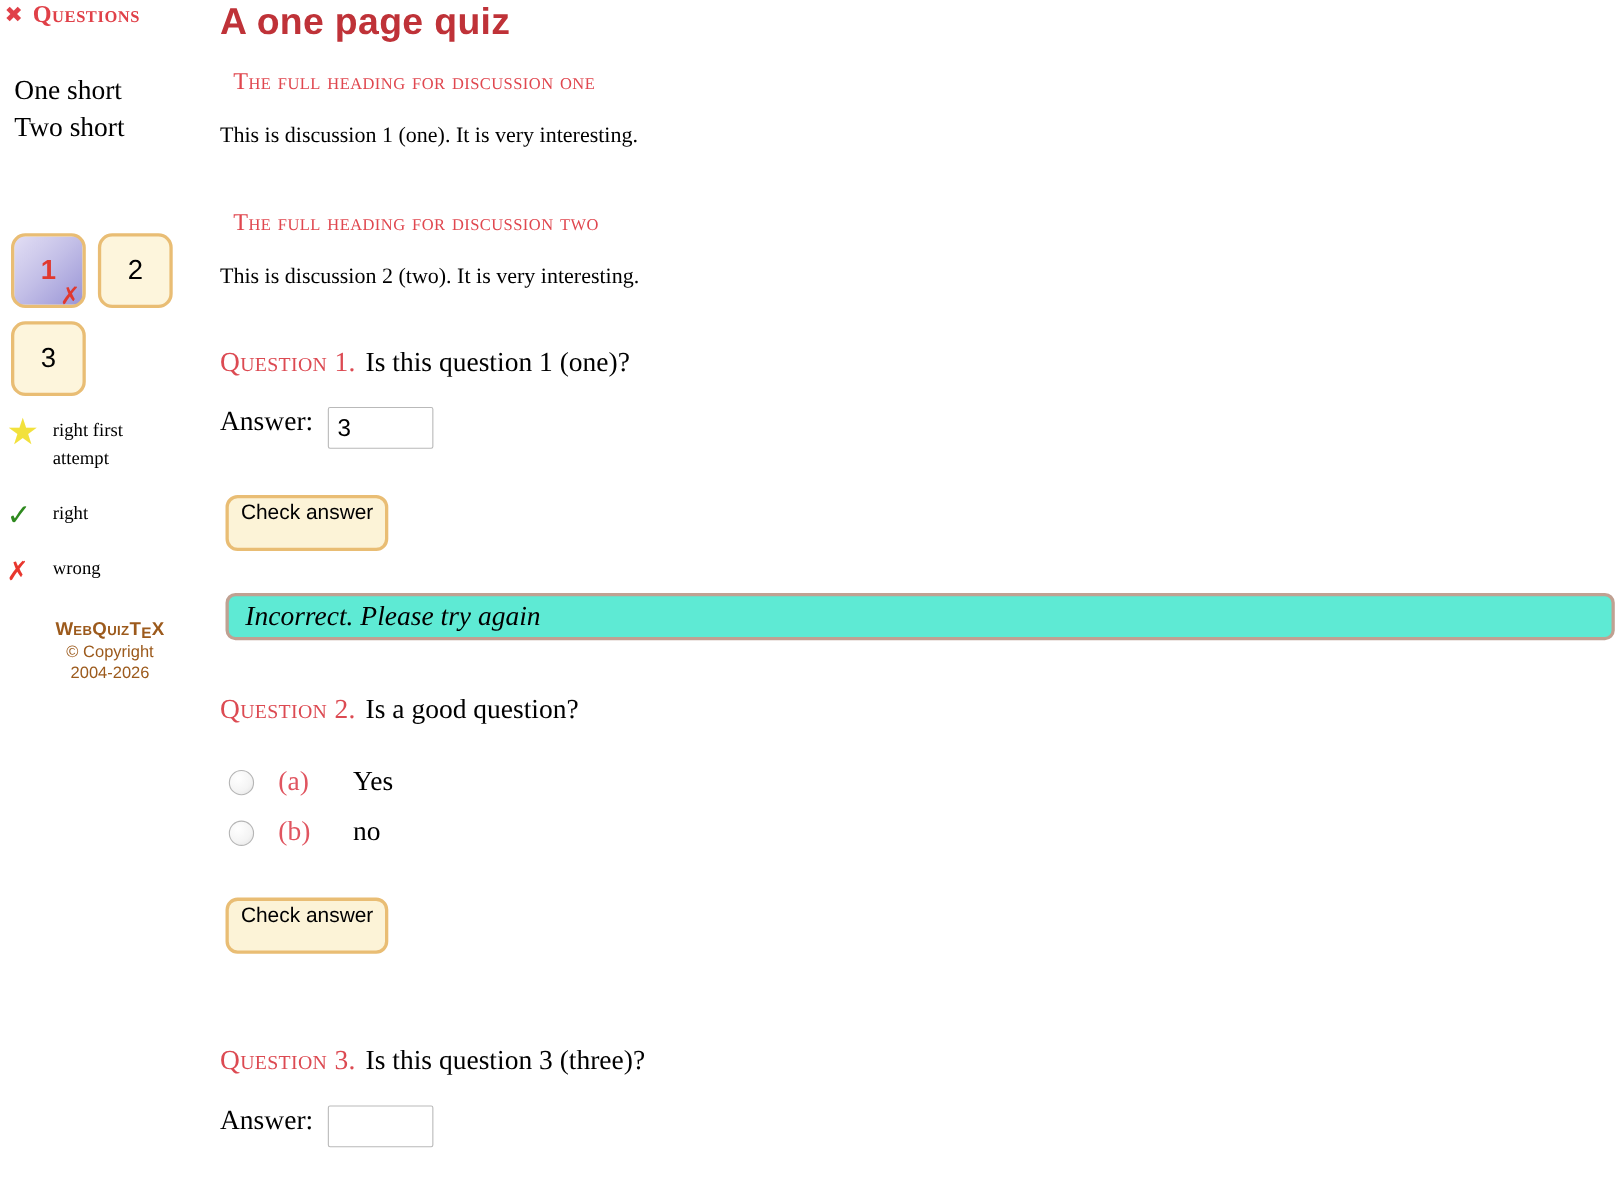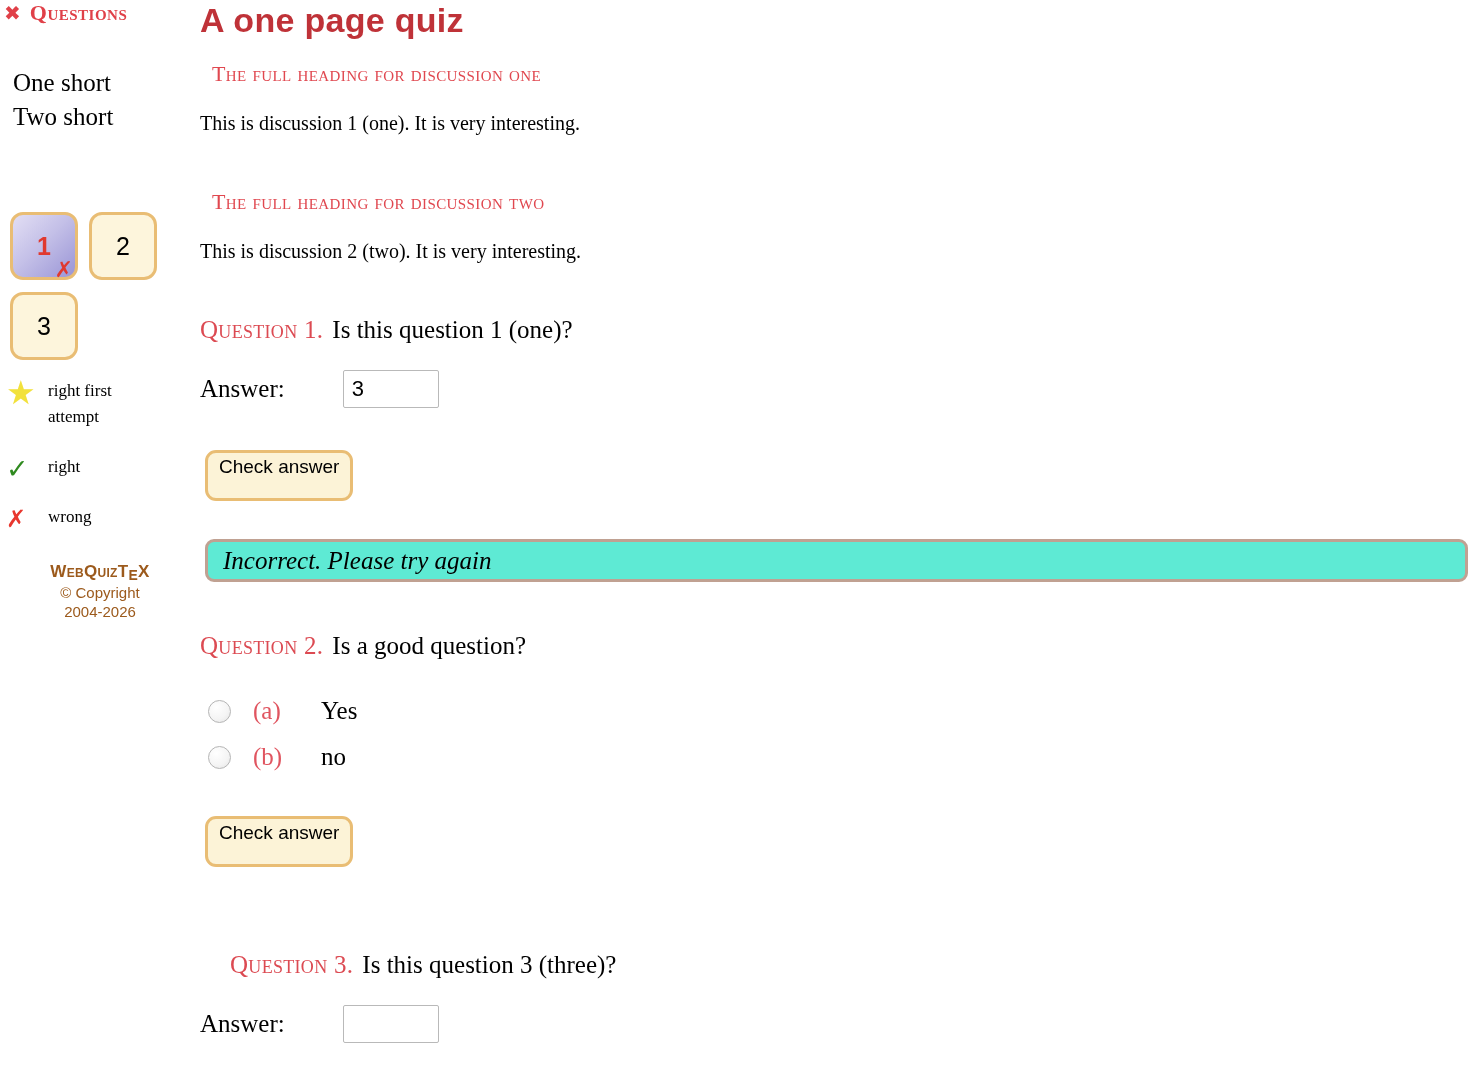--- a/index.html
+++ b/index.html
@@ -100,26 +100,26 @@
     font-size:22px; line-height:24px; font-weight:normal;
     font-variant:small-caps; color:#e0474f; letter-spacing:0.4px;
   }
   .disc-heading.second { margin-top:52px; }
 
   .body-text { margin:22px 0 0 0; font-size:20px; line-height:30px; color:#000; }
 
   .q-line { margin:0; font-size:25px; line-height:32px; color:#000; }
   .q-line.q1 { margin-top:48px; }
   .q-line.q2 { margin-top:48px; }
-  .q-line.q3 { margin-top:82px;margin-left:30px; }
+  .q-line.q3 { margin-top:82px; }
   .q-label {
     font-variant:small-caps; color:#dc4a52; margin-right:9px; letter-spacing:0.3px;
   }
 
-  .answer-row { margin-top:24px; display:flex; align-items:center;gap:45px; }
+  .answer-row { margin-top:24px; display:flex; align-items:flex-start; }
   .answer-label { font-size:25px; color:#000; margin-right:13px; }
   .answer-input {
     width:96px; height:38px;
     border:1px solid #b9b9b9; border-radius:2px;
     font-family:"Liberation Sans", sans-serif; font-size:22px;
     padding:0 0 0 8px; color:#000; background:#fff; outline:none;
   }
 
   .check-btn {
     display:block;

